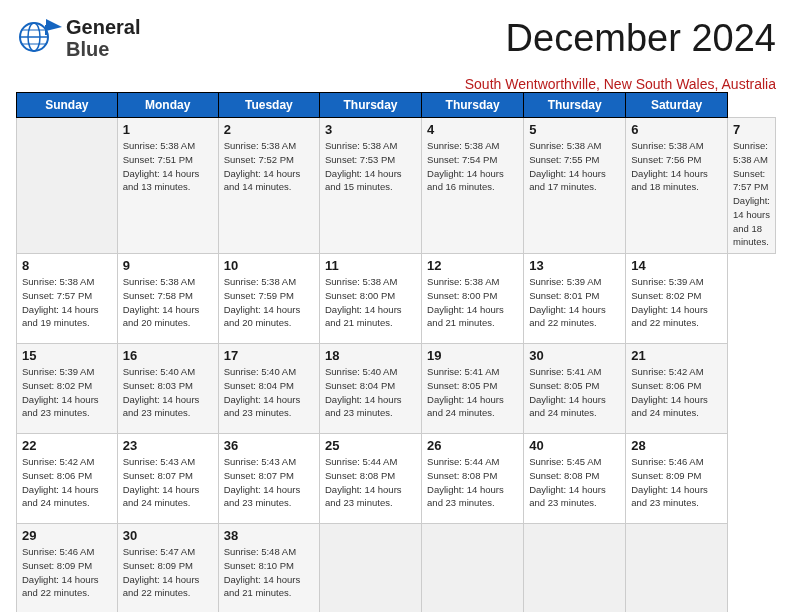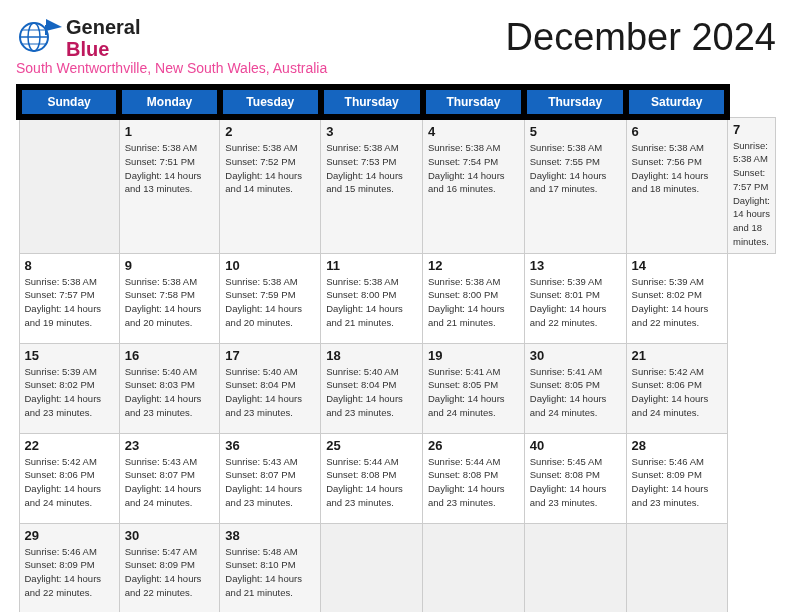--- a/index.html
+++ b/index.html
@@ -6,47 +6,47 @@
     body {
       font-family: Arial, sans-serif;
       background: #fff;
       width: 792px;
       min-height: 612px;
       padding: 16px;
     }
     .header-top {
       display: flex;
       justify-content: space-between;
-      align-items: flex-start;
-      margin-bottom: 0;
+      align-items: flex-end;
+      margin-bottom: 16px;
     }
     .month-title {
       font-size: 38px;
       font-weight: normal;
       color: #1a1a1a;
       text-align: right;
     }
     .subtitle {
-      text-align: left;
+      text-align: right;
       font-size: 14px;
-      color: #ec4899;
-      margin-bottom: 8px;
+      color: #b91c1c;
+      margin-bottom: 0;
     }
     table {
       width: 100%;
       border-collapse: collapse;
       font-size: 10.5px;
     }
     th {
       background-color: #1565c0;
       color: #fff;
       text-align: center;
       padding: 5px 2px;
       font-size: 12px;
-      border: 6px solid #000000;
+      border: 1px solid #000000;
     }
     td {
       vertical-align: top;
       border: 1px solid #ccc;
       padding: 4px 5px;
       height: 90px;
       width: 14.28%;
       background: #fff;
     }
     td.empty {
@@ -82,21 +82,21 @@
       line-height: 1.1;
     }
     .logo-general {
       font-size: 20px;
       font-weight: bold;
       color: #222;
     }
     .logo-blue {
       font-size: 20px;
       font-weight: bold;
-      color: #be185d;
+      color: #404040;
     }
   </style>
 </head>
 <body>
 
 <div class="header-top">
   <div class="logo-wrapper">
     <div class="logo-icon">
       <svg viewBox="0 0 46 38" xmlns="http://www.w3.org/2000/svg">
 

